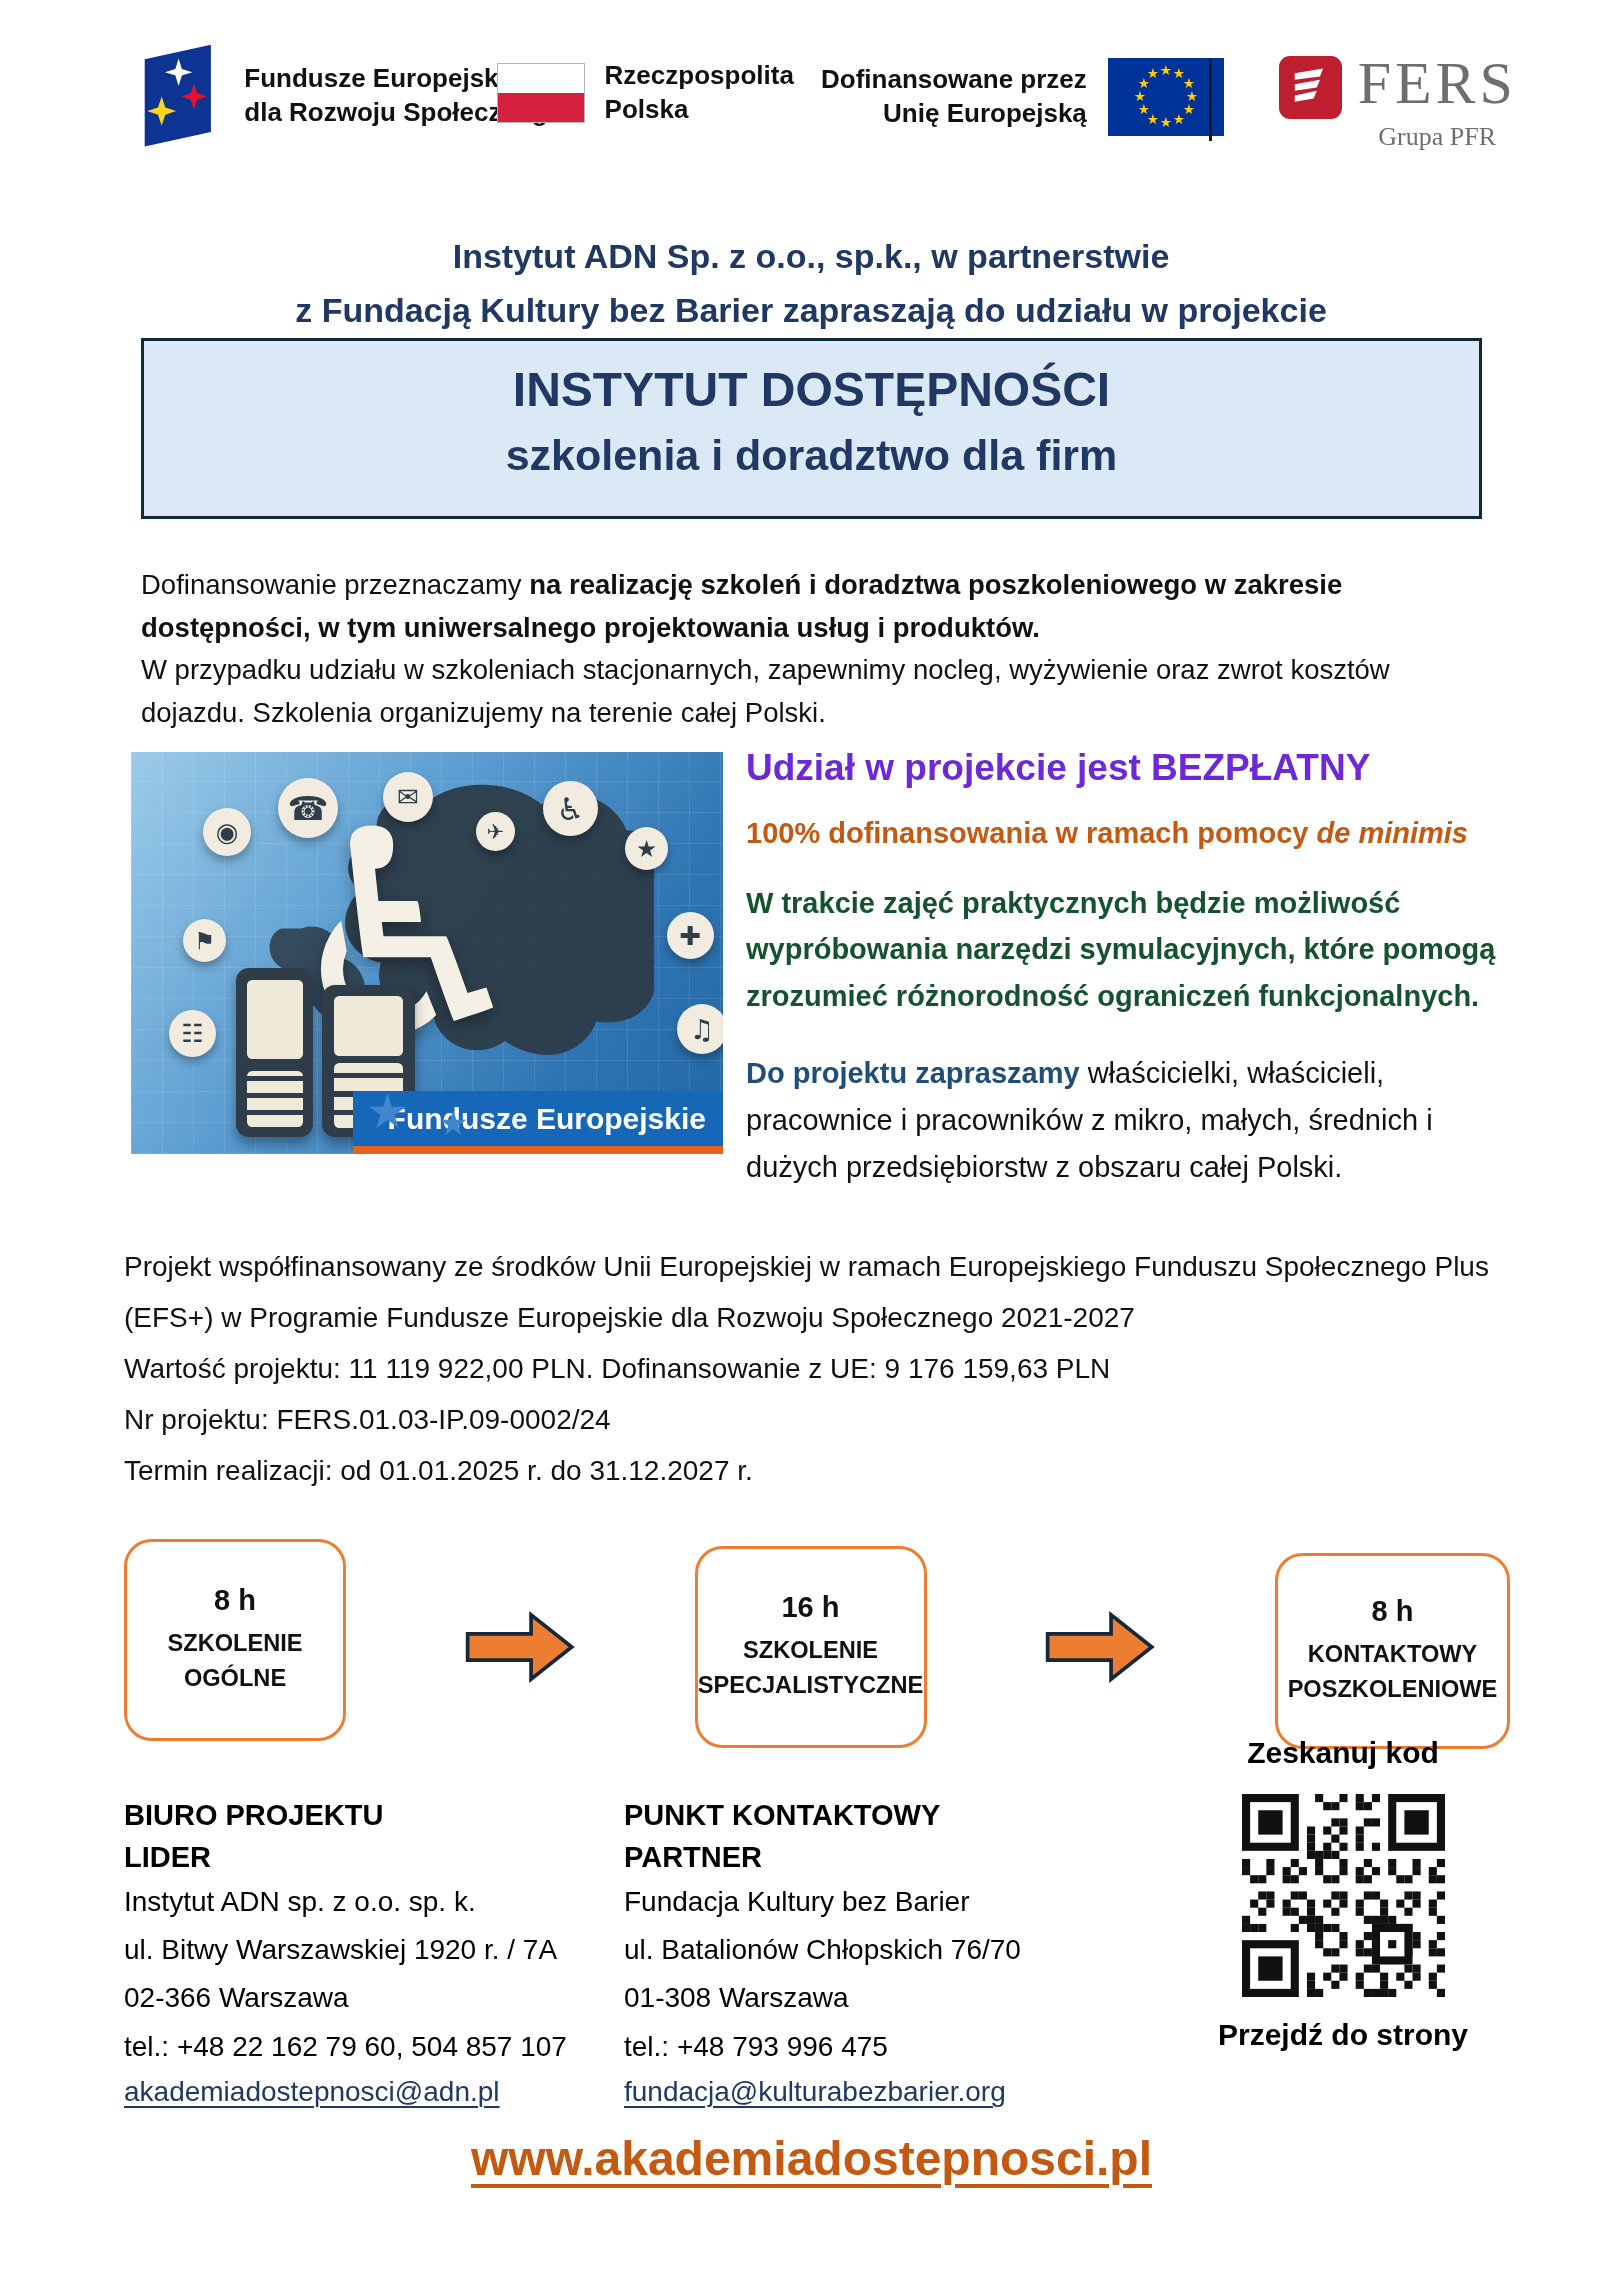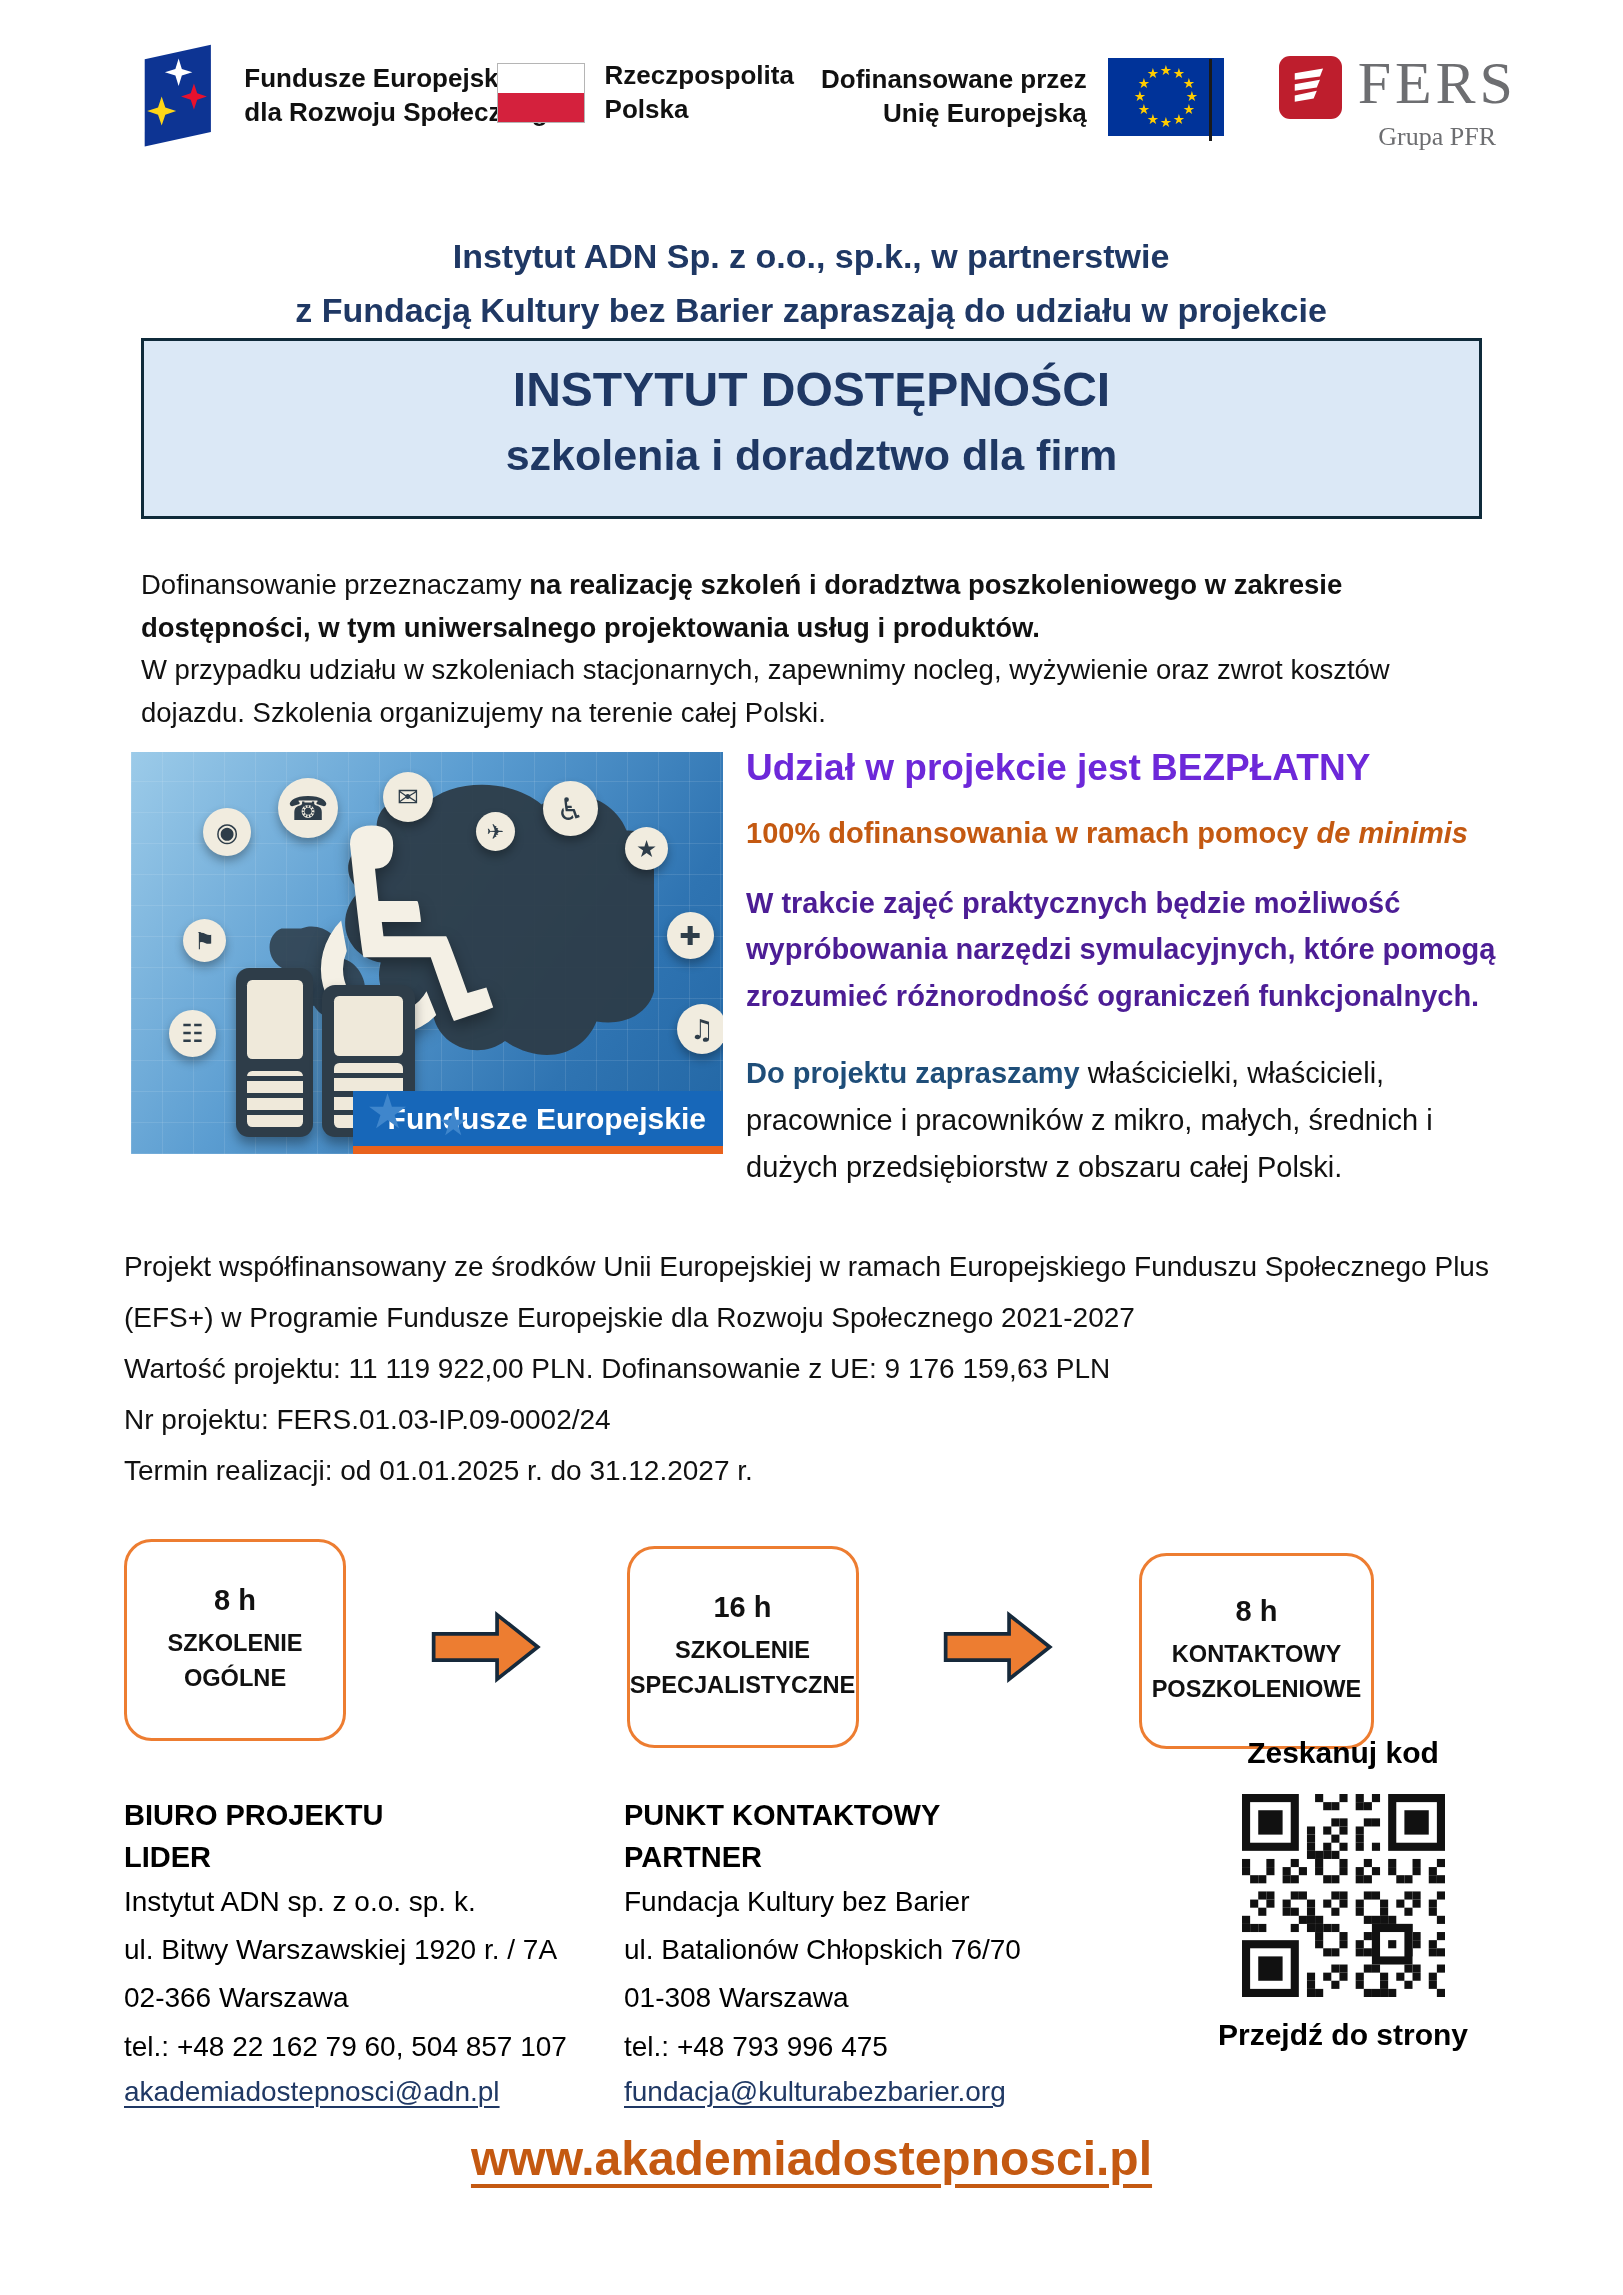--- a/index.html
+++ b/index.html
@@ -74,27 +74,27 @@
                  repeating-linear-gradient(90deg,rgba(46,61,73,0) 0 18.3px,#2e3d49 18.3px 22px);}
   .img-banner{position:absolute; right:0; bottom:0; width:370px; height:63px; background:#1767b9;
       border-bottom:8.5px solid #e8621d; display:flex; align-items:center; justify-content:flex-end; padding-right:17px; box-sizing:border-box;}
   .banner-text{color:#ffffff; font-weight:bold; font-size:30px;}
   .banner-star{position:absolute; color:#3f86cc; font-family:"DejaVu Sans",sans-serif;}
   .bs1{left:13px; top:-7.9px; font-size:48px;}
   .bs2{left:85px; top:11.8px; font-size:34px;}
   .right-col{position:absolute; left:746px; top:747px; width:756px;}
   .free-heading{color:#6d28d9; font-weight:bold; font-size:37px;}
   .subsidy{color:#c45911; font-weight:bold; font-size:29px; margin-top:27.5px;}
-  .practice{color:#4c1d95; font-weight:bold; font-size:29px; line-height:1.62; margin-top:30px;}
+  .practice{color:#14532d; font-weight:bold; font-size:29px; line-height:1.62; margin-top:30px;}
   .invite{font-size:29px; line-height:1.62; margin-top:30px; color:#111;}
   .invite .lead{color:#1f4e79; font-weight:bold;}
   
   .funding{position:absolute; left:124px; top:1242px; width:1380px; font-size:28px; line-height:1.82; color:#111;}
   
-  .process{position:absolute; left:124px; top:1531px; width:1250px; display:flex; align-items:center; justify-content:space-between;}
+  .process{position:absolute; left:124px; top:1531px; width:1386px; display:flex; align-items:center; justify-content:space-between;}
   .step-box{background:#fff; border:3.9px solid #ed7d31; border-radius:27.5px; text-align:center;
             display:flex; flex-direction:column; justify-content:center; font-weight:bold; color:#111;}
   .step-1{width:216px; height:196px;}
   .step-2{width:226px; height:196px; margin-top:14.4px;}
   .step-3{width:229px; height:190px; margin-top:22px;}
   .step-hours{font-size:29px; margin-bottom:9.2px;}
   .step-line{font-size:23.6px; line-height:1.5;}
   .flow-arrow{margin-top:13px;}
   
   .contacts{position:absolute; left:124px; top:1794px; width:1380px;}

